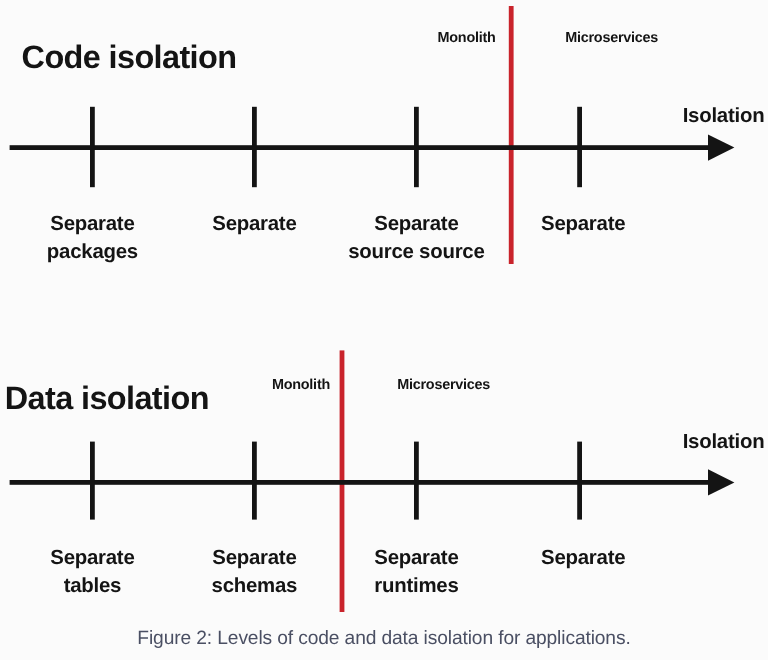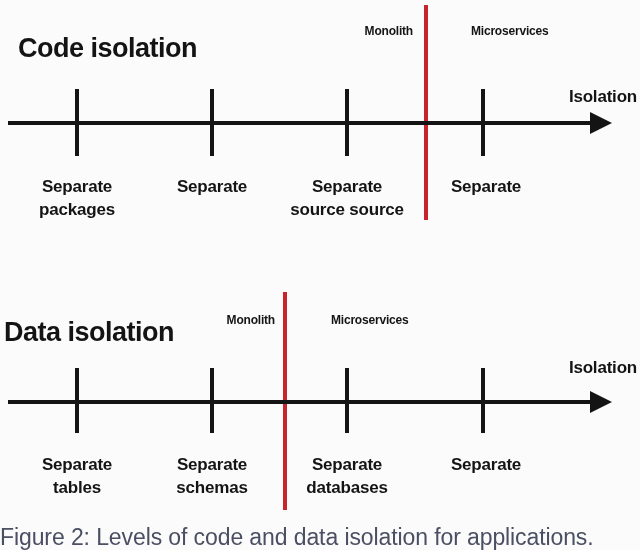--- a/index.html
+++ b/index.html
@@ -68,22 +68,22 @@
     font-weight: bold;
     letter-spacing: -0.2px;
     line-height: 23px;
     text-align: center;
   }
   .caption {
     position: absolute;
     left: 0;
     top: 524px;
     width: 640px;
-    text-align: left;
-    font-size: 23px;
+    text-align: center;
+    font-size: 16px;
     font-weight: normal;
     color: var(--caption, #4a4f63);
     letter-spacing: -0.1px;
   }
 
   
   .d1 .diagram-title { left: 18px; top: 21px; }
   .d1 .divider       { left: 424px; top: 5px; height: 215px; }
   .d1 .zone-left     { right: 227px; top: 24px; }
   .d1 .zone-right    { left: 435px; top: 24px; }
@@ -178,21 +178,21 @@
     <div class="tick-label tick-label-1">
       <div>Separate</div>
       <div>tables</div>
     </div>
     <div class="tick-label tick-label-2">
       <div>Separate</div>
       <div>schemas</div>
     </div>
     <div class="tick-label tick-label-3">
       <div>Separate</div>
-      <div>databases</div>
+      <div>runtimes</div>
     </div>
     <div class="tick-label tick-label-4">
       <div>Separate</div>
     </div>
   </div>
 
   <div class="caption">Figure 2: Levels of code and data isolation for applications.</div>
 
 </div>
 

